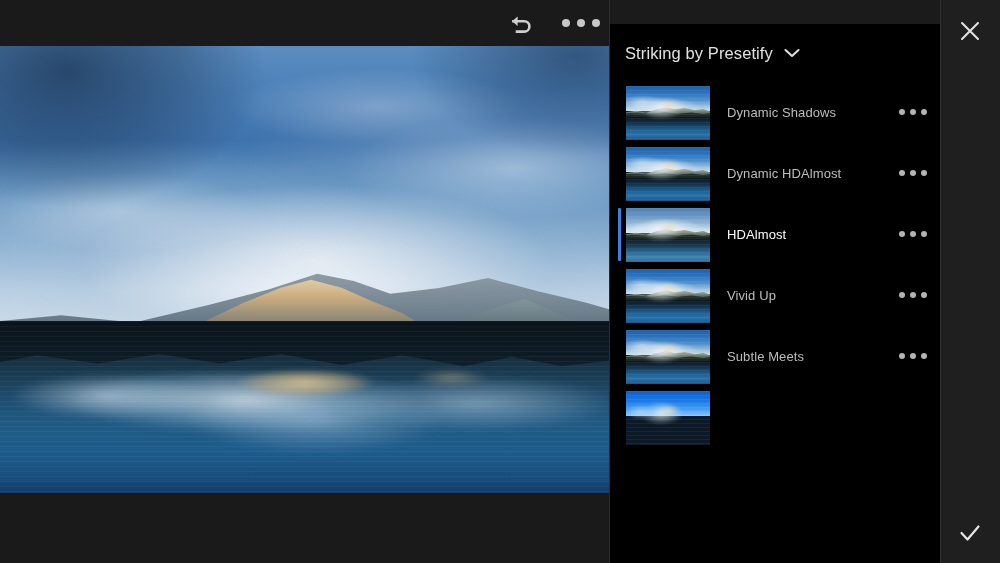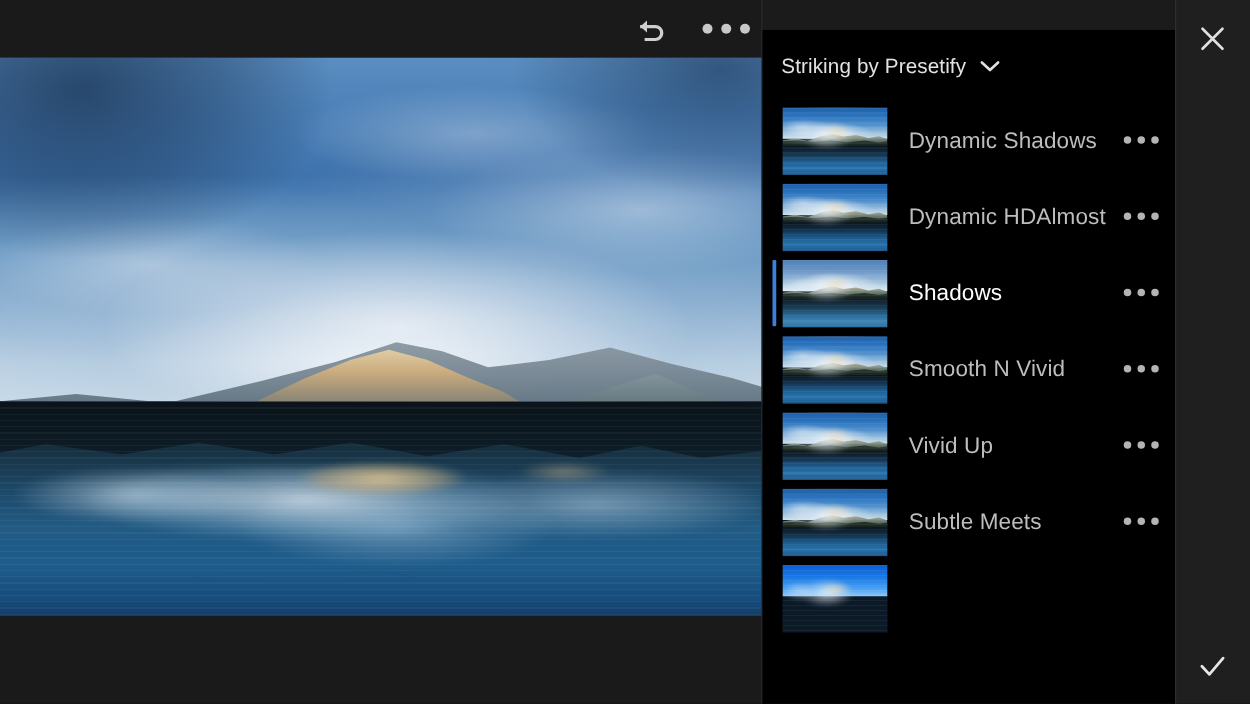--- a/index.html
+++ b/index.html
@@ -163,21 +163,21 @@
   .sel-bar {
     position: absolute; left: 8px; top: 4px; width: 3px; height: 53px;
     background: #3f7fdc; border-radius: 1px; display: none;
   }
   .preset-row.selected .sel-bar { display: block; }
   .thumb {
     position: absolute; left: 16px; top: 3.5px;
     width: 84px; height: 54px; overflow: hidden; background: #0c1a28;
   }
   .preset-label {
-    position: absolute; left: 117px; font-size: 18px; color: #bdbdbd;
+    position: absolute; left: 117px; font-size: 13px; color: #bdbdbd;
     letter-spacing: 0.1px; white-space: nowrap;
   }
   .preset-row.selected .preset-label { color: #ffffff; }
   .row-more {
     position: absolute; left: 285px; width: 36px; height: 36px; top: 12px;
     display: flex; align-items: center; justify-content: center; cursor: pointer;
   }
   .row-more i { width: 6px; height: 6px; border-radius: 50%; background: #b4b4b4; display: block; }
   .dots-sm { display: flex; gap: 5px; }
 
@@ -353,39 +353,21 @@
         <div class="preset-row selected">
           <div class="sel-bar"></div>
           <div class="thumb hazy">
             <div class="t-sky"></div>
             <div class="t-mtn"></div>
             <div class="t-dark"></div>
             <div class="t-water"></div>
             <div class="t-refl"></div>
             <div class="t-lines"></div>
           </div>
-          <span class="preset-label">Shadows</span>
-          <div class="row-more">
-            <span class="dots-sm">
-              <i></i>
-              <i></i>
-              <i></i>
-            </span>
-          </div>
-        </div>
-        <div class="preset-row">
-          <div class="thumb">
-            <div class="t-sky"></div>
-            <div class="t-mtn"></div>
-            <div class="t-dark"></div>
-            <div class="t-water"></div>
-            <div class="t-refl"></div>
-            <div class="t-lines"></div>
-          </div>
-          <span class="preset-label">Smooth N Vivid</span>
+          <span class="preset-label">HDAlmost</span>
           <div class="row-more">
             <span class="dots-sm">
               <i></i>
               <i></i>
               <i></i>
             </span>
           </div>
         </div>
         <div class="preset-row">
           <div class="thumb">

